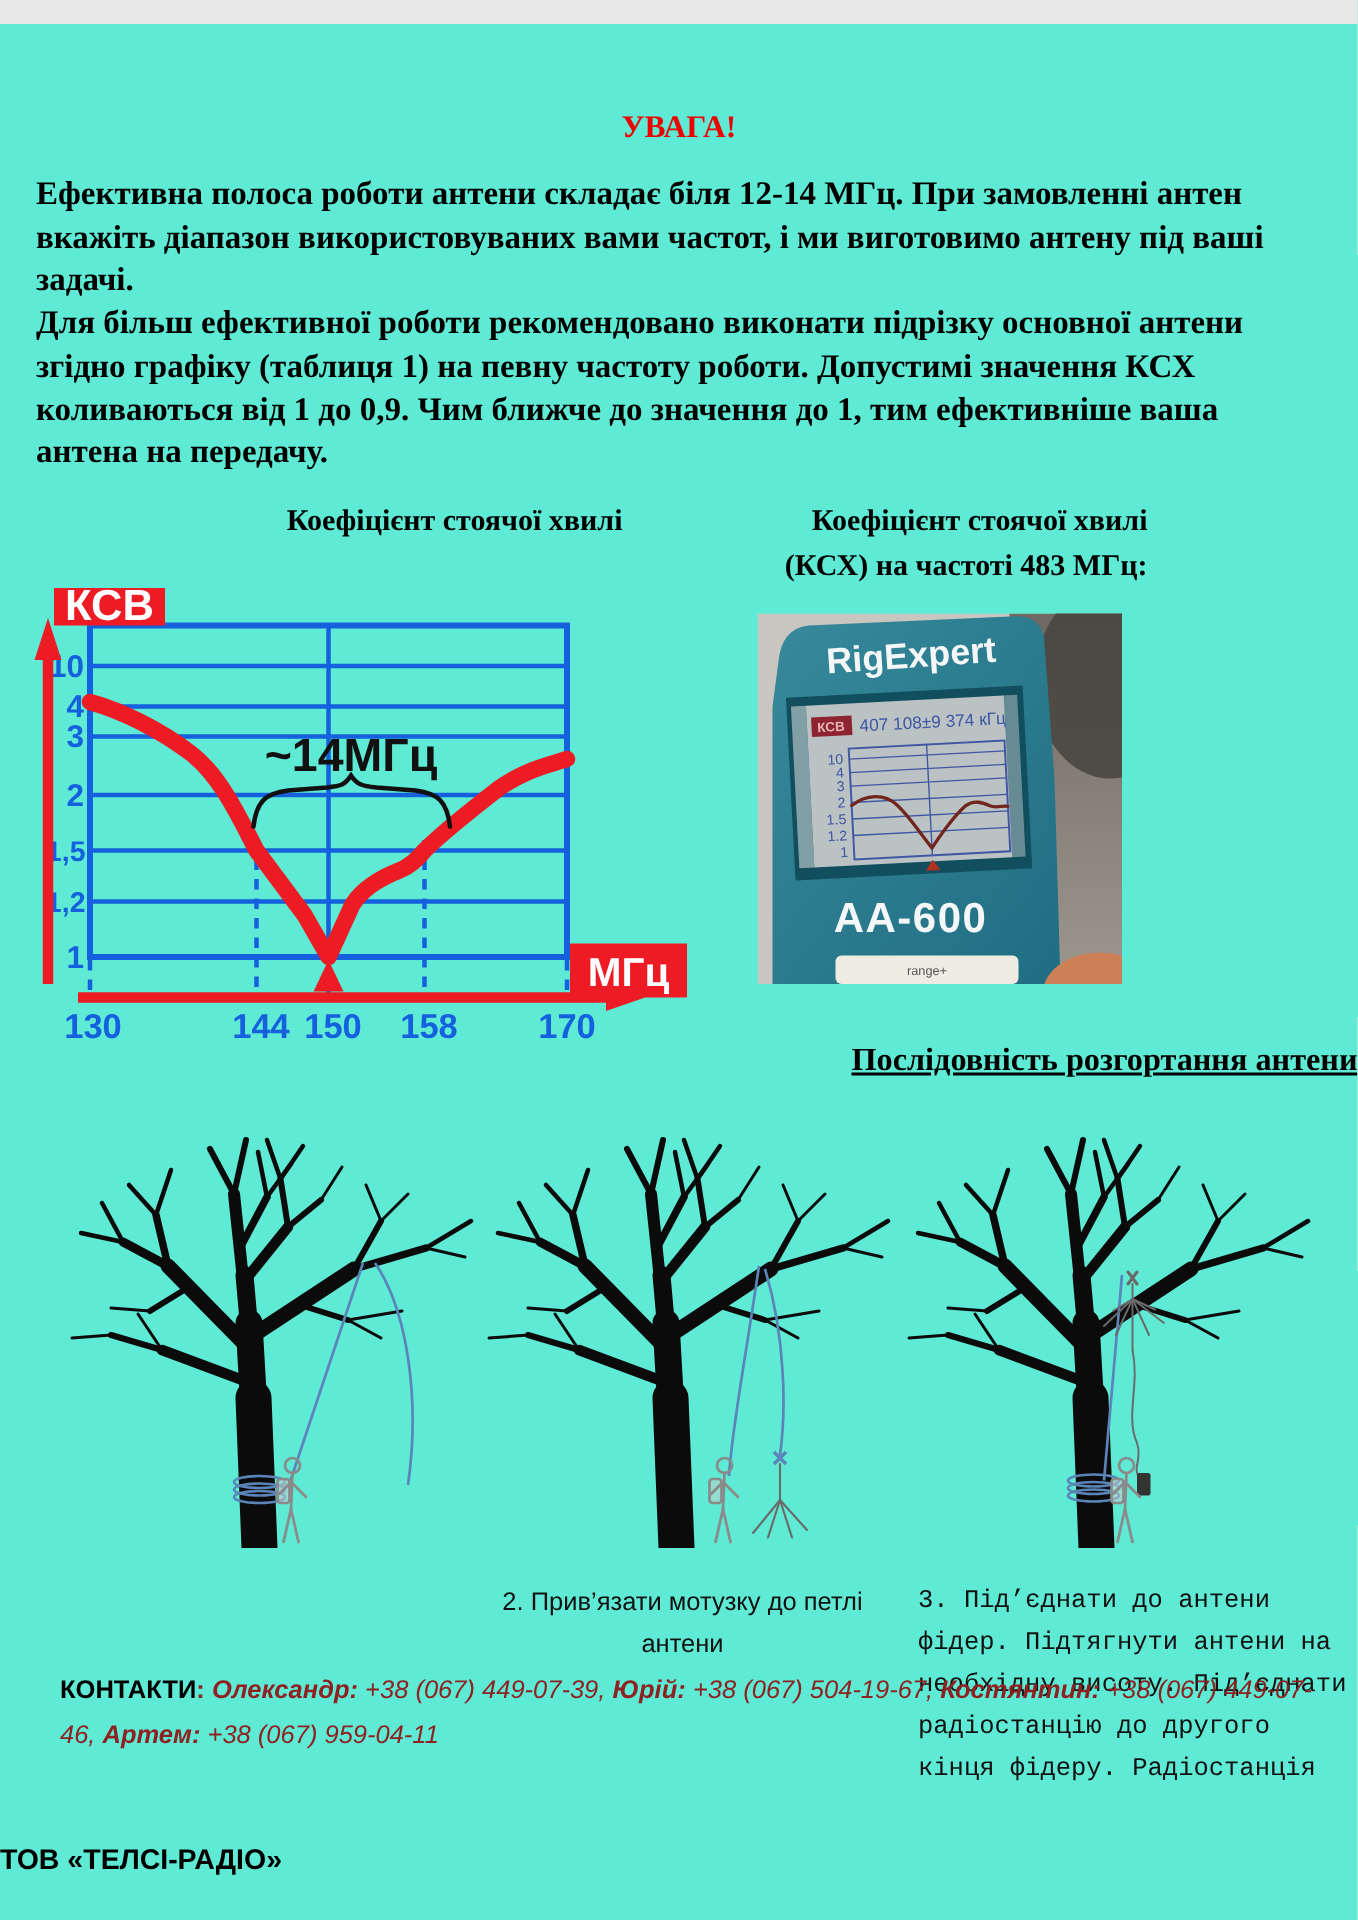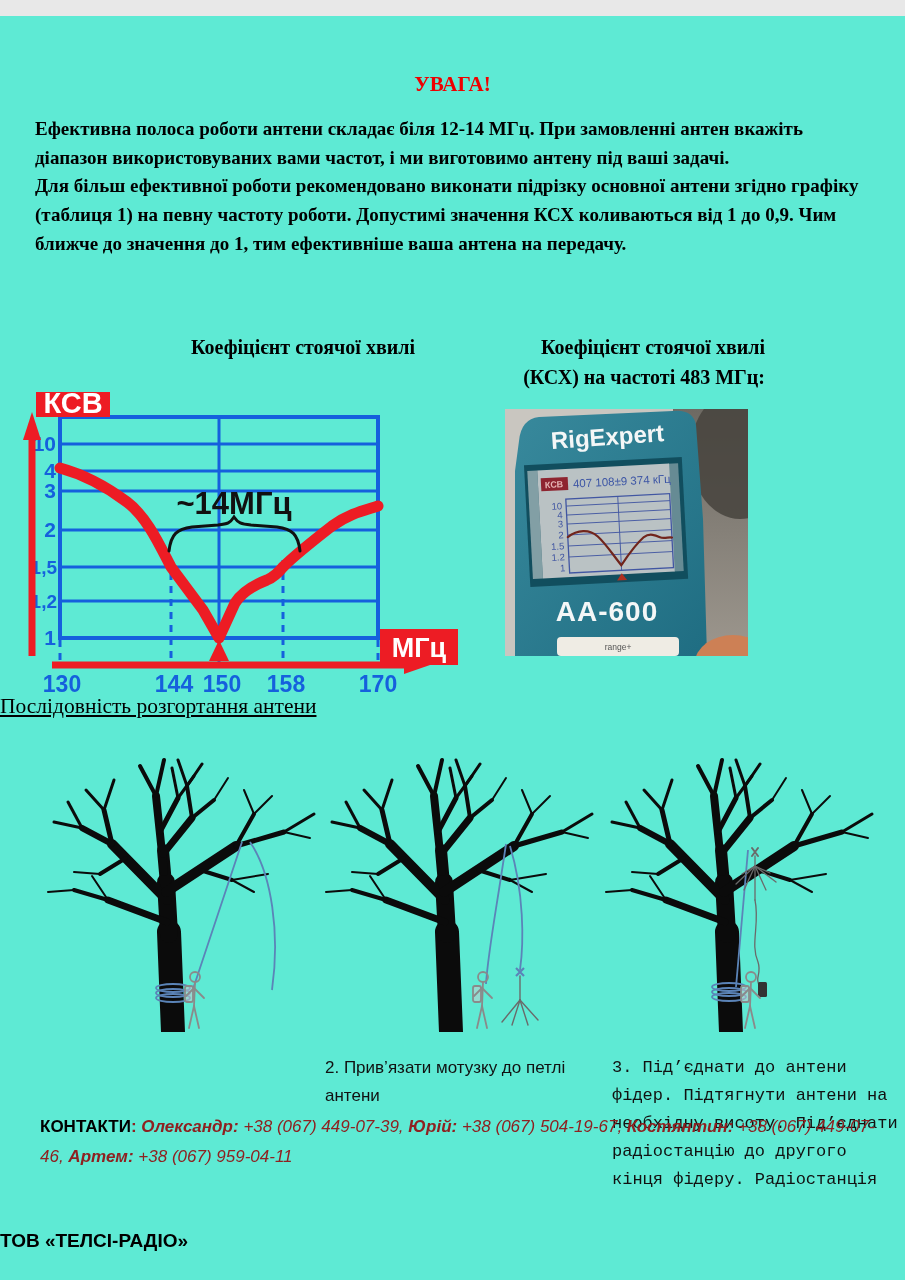--- a/index.html
+++ b/index.html
@@ -1,33 +1,33 @@
 <!DOCTYPE html>
 <html><head>
 <meta charset="utf-8">
 <style>
   html,body{margin:0;padding:0;background:#e8e8e8;}
   #page{position:relative;width:905px;height:1280px;background:#5eead4;margin:16px auto;
         font-family:"Liberation Serif",serif;color:#000;overflow:hidden;}
   .abs{position:absolute;}
   #title{top:56px;left:0;width:905px;text-align:center;font-size:21px;font-weight:bold;color:#ef0000;}
-  #intro{top:99px;left:35px;width:834px;font-size:19px;font-weight:bold;line-height:28.7px;}
+  #intro{top:99px;left:24px;width:834px;font-size:22px;font-weight:bold;line-height:28.7px;}
   #intro p{margin:0;}
   .chart-heading{font-size:20px;font-weight:bold;text-align:right;line-height:30px;}
   #lh{top:316px;left:40px;width:375px;}
   #rh{top:316px;left:460px;width:305px;}
   #swr-chart{top:368px;left:22px;}
   #photo{top:393px;left:505px;width:243px;height:247px;}
-  #deploy-heading{top:678px;left:0;width:905px;text-align:left;font-size:21.5px;font-weight:normal;}
+  #deploy-heading{top:678px;left:0;width:905px;text-align:right;font-size:21.5px;font-weight:bold;}
   #deploy-heading span{text-decoration:underline;}
   .tree{top:716px;}
   #tree1{left:40px;} #tree2{left:318px;} #tree3{left:598px;}
   .caption{font-family:"Liberation Sans",sans-serif;font-size:17px;line-height:28px;color:#111;}
   #cap1{top:1038px;left:58px;width:255px;text-align:left;}
-  #cap2{top:1038px;left:325px;width:260px;text-align:left;}
+  #cap2{top:1038px;left:325px;width:260px;text-align:center;}
   #cap3{top:1038px;left:612px;width:290px;text-align:left;font-family:Liberation Mono, monospace;}
   #contacts{top:1096px;left:40px;width:838px;font-family:"Liberation Sans",sans-serif;
             font-size:17px;line-height:30px;}
   #contacts .lbl{font-weight:bold;color:#000;}
   #contacts .sep{font-weight:bold;color:#8e2121;}
   #contacts .nm{font-weight:bold;font-style:italic;color:#8e2121;}
   #contacts .ph{font-style:italic;color:#8e2121;}
   #footer{top:1210px;left:0;width:905px;font-family:"Liberation Sans",sans-serif;
           font-size:19px;font-weight:bold;line-height:29px;}
   svg text{font-family:"Liberation Sans",sans-serif;}

